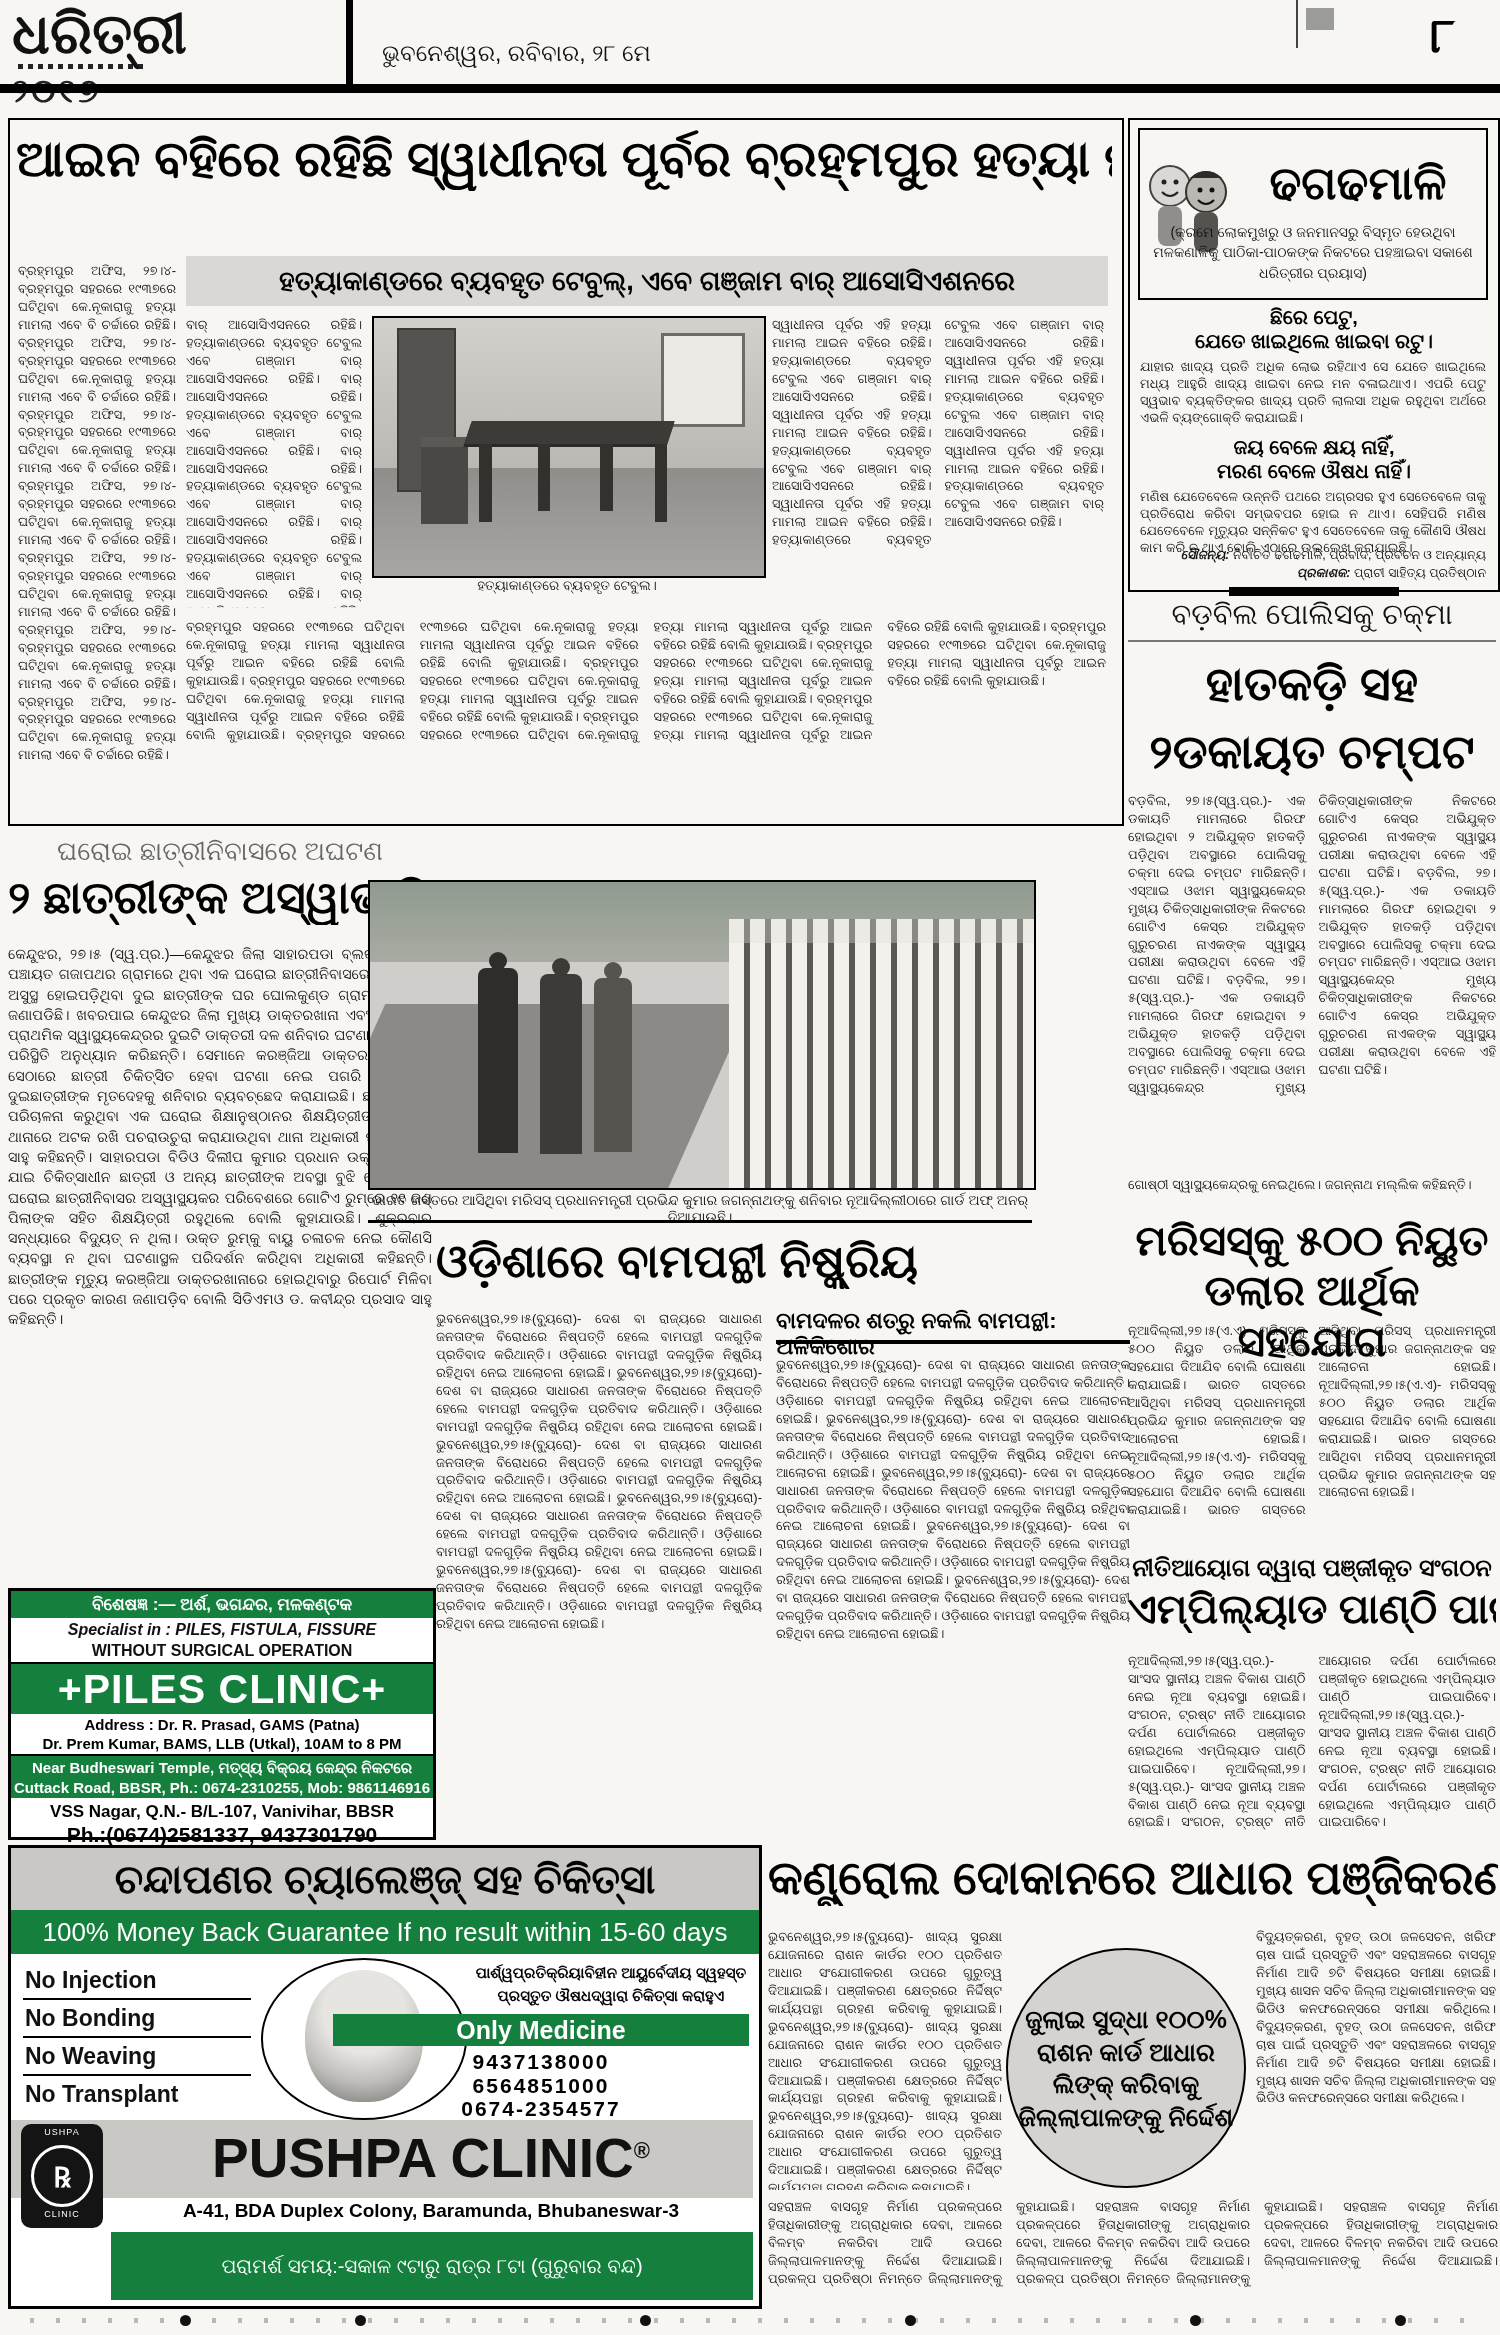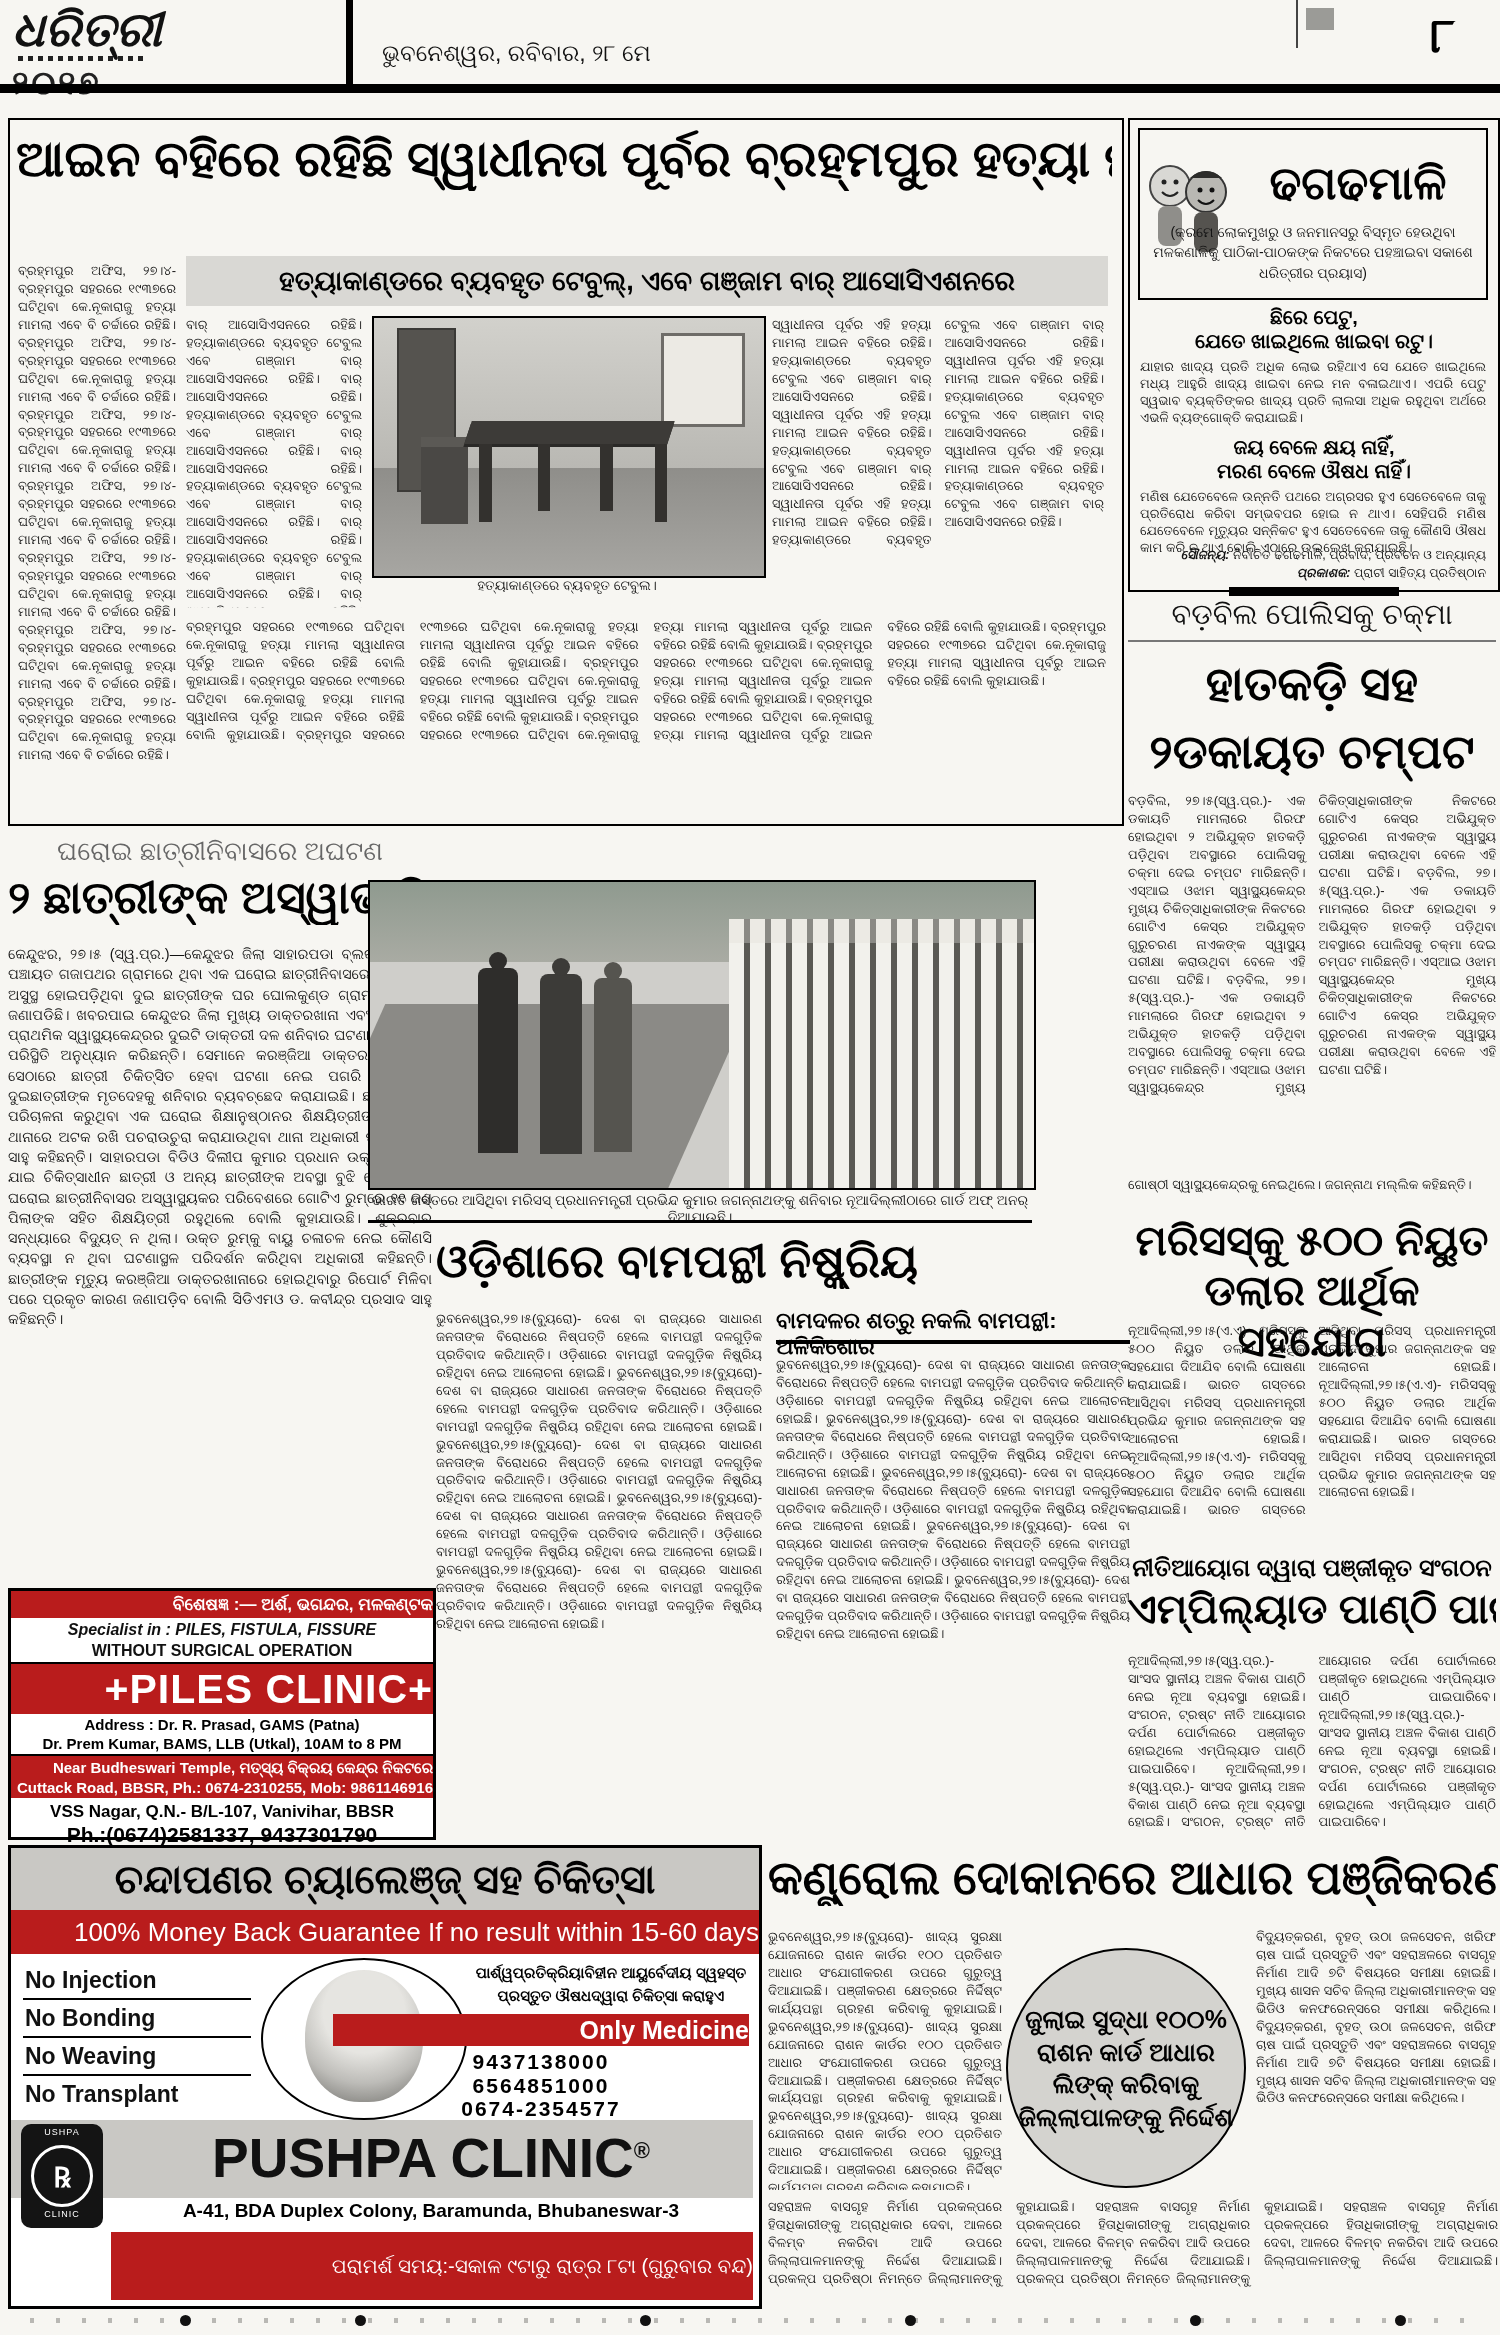--- a/index.html
+++ b/index.html
@@ -9,23 +9,23 @@
   .just{text-align:justify;text-justify:inter-word;overflow:hidden;}
   .body-sm{font-size:13px;line-height:1.38;}
   .body-md{font-size:14.5px;line-height:1.4;}
   .cols2{column-count:2;column-gap:13px;}
   .cols3{column-count:3;column-gap:14px;}
   .cols4{column-count:4;column-gap:15px;}
   .hl{font-weight:bold;color:#000;}
   .center{text-align:center;}
   .nowrap{white-space:nowrap;overflow:hidden;}
   .box{border:2px solid #000;}
-  .wband{background:#b91c1c;color:#fff;text-align:right;}
+  .wband{background:#15803d;color:#fff;}
   
-  .logo-text{font-family:"Liberation Serif",serif;font-style:italic;font-weight:bold;font-size:48px;line-height:1;}
+  .logo-text{font-family:"Liberation Serif",serif;font-weight:bold;font-size:56px;line-height:1;}
   .logo-dots{width:128px;height:5px;background:repeating-linear-gradient(90deg,#222 0 5px,transparent 5px 10px);margin:2px 0 3px 6px;}
   .year{font-size:33px;font-weight:bold;letter-spacing:3px;color:#222;}
   
   .photo-frame{border:2px solid #000;overflow:hidden;background:#bdbdb9;}
   .table-wall{position:absolute;left:0;top:0;width:100%;height:58%;background:linear-gradient(#d2d1cc,#b9b8b3);}
   .table-floor{position:absolute;left:0;bottom:0;width:100%;height:42%;background:linear-gradient(#8f8e8a,#a7a6a2);}
   .table-door{position:absolute;left:6%;top:4%;width:14%;height:62%;background:#55534f;border:2px solid #3b3a37;}
   .table-window{position:absolute;right:5%;top:6%;width:20%;height:34%;background:#eceae4;border:3px solid #6e6c68;}
   .table-top{position:absolute;left:24%;top:40%;width:52%;height:9%;background:#3d3b38;transform:skewX(-18deg);box-shadow:0 3px 0 #2a2927;}
   .table-leg{position:absolute;width:3.2%;height:30%;background:#33312e;top:49%;}

